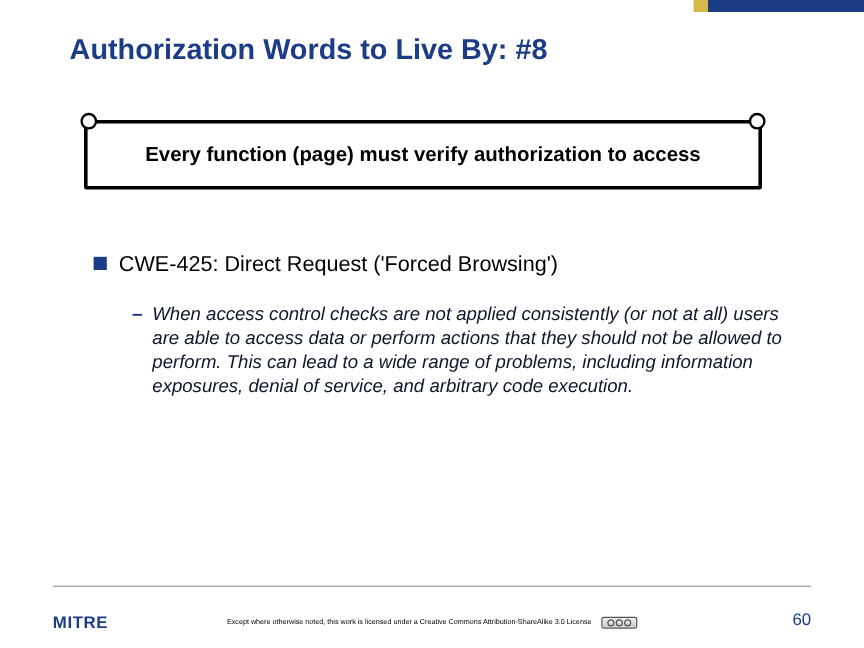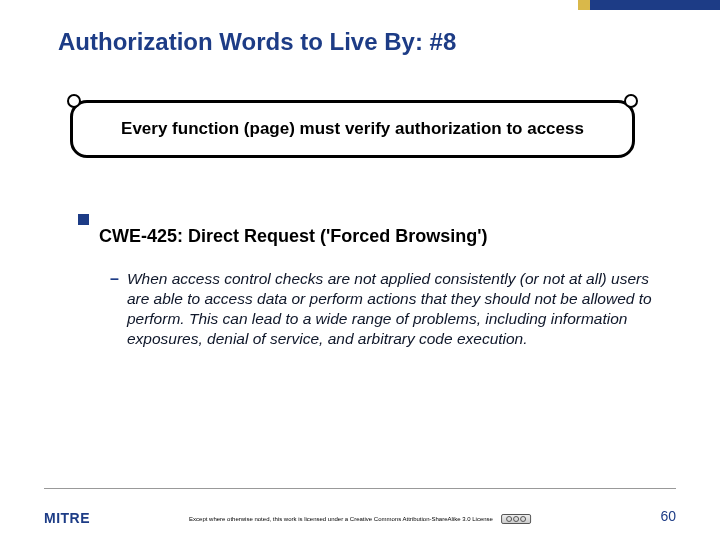--- a/index.html
+++ b/index.html
@@ -27,21 +27,21 @@
     font-size: 24px;
     font-weight: bold;
   }
   .banner {
     position: absolute;
     top: 100px;
     left: 70px;
     width: 565px;
     height: 58px;
     border: 3px solid #000;
-    border-radius: 17px;
+    border-radius: 2px;
     background: #fff;
   }
   .banner .curl {
     position: absolute;
     width: 14px; height: 14px;
     border: 2px solid #000;
     border-radius: 50%;
     background: #fff;
   }
   .banner .curl.tl { top: -9px; left: -6px; }
@@ -69,24 +69,23 @@
     gap: 10px;
     margin-bottom: 22px;
   }
   .sq {
     width: 11px; height: 11px;
     background: #1d3c86;
     margin-top: 4px;
     flex: 0 0 auto;
   }
   .bullet-text {
-    font-weight: bold;
+    font-weight: normal;
     font-size: 18px;
     color: #000;
-    margin-top: 16px;
   }
   .sub-row {
     display: flex;
     align-items: flex-start;
     gap: 8px;
     margin-left: 32px;
   }
   .dash {
     color: #1d3c86;
     font-weight: bold;

